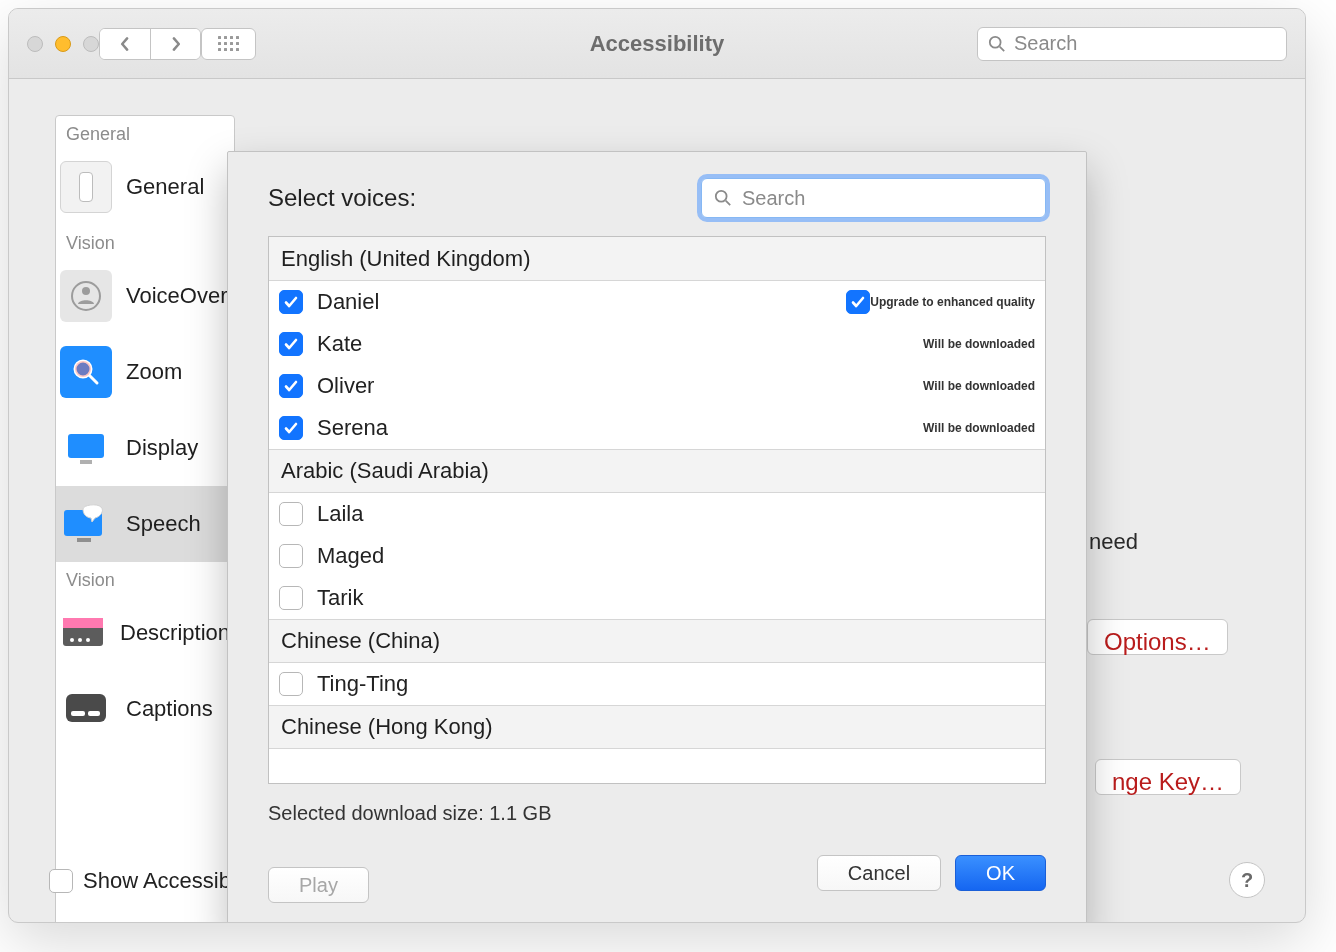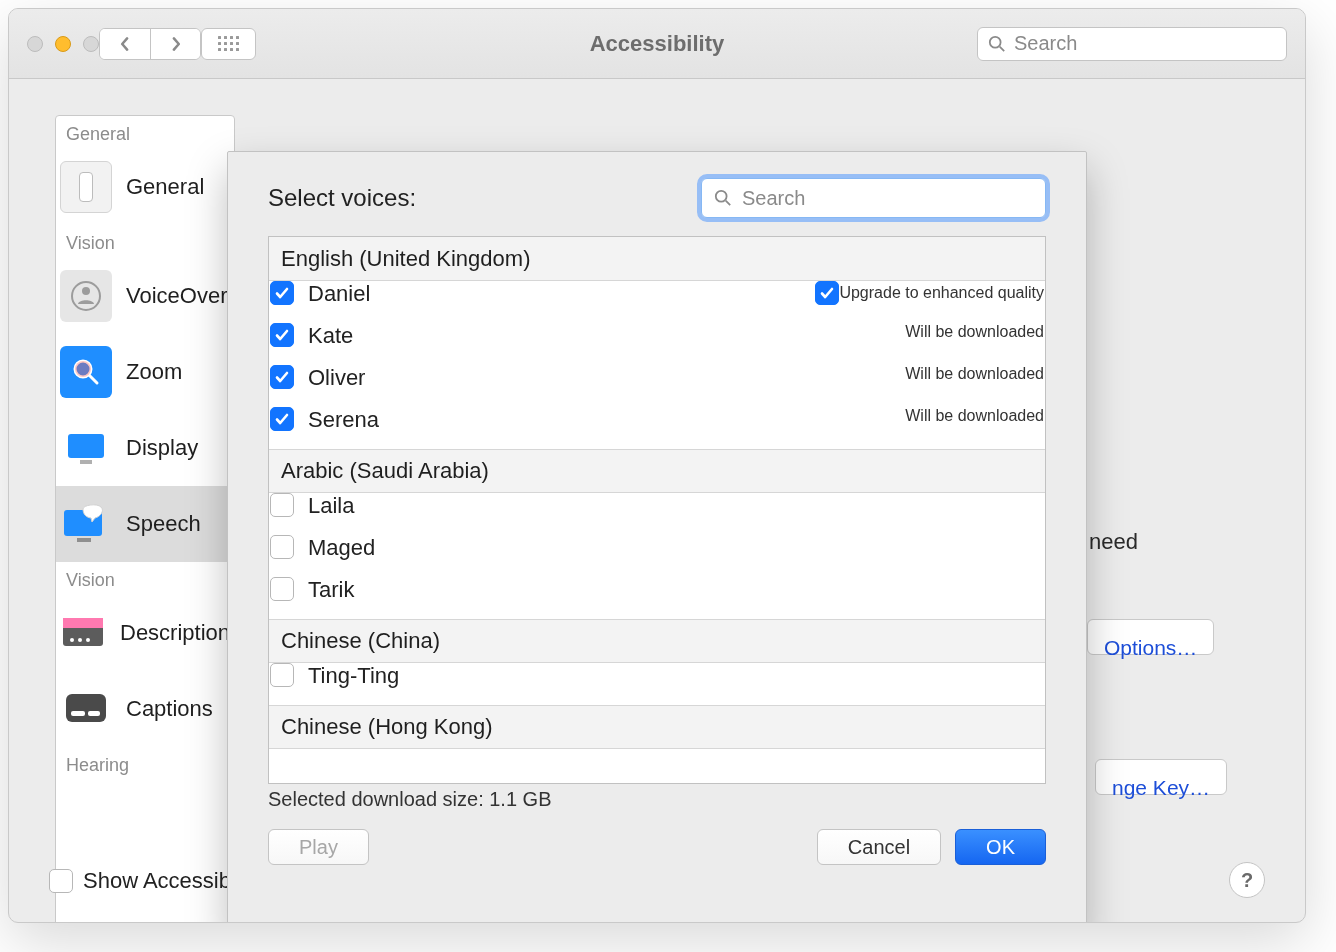--- a/index.html
+++ b/index.html
@@ -87,21 +87,21 @@
   border:1px solid #c4c4c4;background:#fff;color:#6a6a6a;font-size:20px;font-weight:600;
 }
 .chk {
   width:24px;height:24px;border:1px solid #b7b7b7;border-radius:5px;background:#fff;
   display:inline-flex;align-items:center;justify-content:center;flex:none;
 }
 .chk.on { background:#1274ff;border-color:#1274ff;color:#fff; }
 .chk svg { width:16px;height:16px; }
 .bg-btn {
   position:absolute; background:#fff;border:1px solid #c9c9c9;border-radius:6px;
-  height:36px; font-size:21px; padding:16px 16px; color:#1d4ed8;
+  height:36px; font-size:24px; padding:8px 16px; color:#b91c1c;
 }
 
 .sheet {
   position:absolute; top:72px; left:218px; width:860px; height:783px;
   background:#ececec; border:1px solid #c2c2c2; border-radius:2px;
   box-shadow:0 18px 40px rgba(0,0,0,.25);
 }
 .sheet-header { display:flex;align-items:center;justify-content:space-between;
   padding:26px 40px 18px; font-size:24px; }
 .sheet-search {
@@ -112,26 +112,26 @@
 .list {
   margin:0 40px; height:548px; background:#fff; border:1px solid #c1c1c1; overflow:auto;
 }
 .sect {
   height:44px;display:flex;align-items:center;padding:0 12px;
   background:#f3f3f3;border-top:1px solid #d6d6d6;border-bottom:1px solid #d6d6d6;
   font-size:22px;color:#1f1f1f;
 }
 .sect:first-child{border-top:none;}
 .row {
-  height:42px;display:flex;align-items:flex-start;padding:0 1px;
+  height:42px;display:flex;align-items:center;padding:0 10px;
   font-size:22px;gap:14px;
 }
 .row + .row { }
-.row .rhs { margin-left:auto; display:flex;align-items:center;font-size:16px;color:#333; }
-.after-list { padding:4px 40px 0; display:flex;flex-direction:column;gap:18px; }
+.row .rhs { margin-left:auto; display:flex;align-items:center;font-size:12px;color:#333;font-weight:bold; }
+.after-list { padding:18px 40px 0; display:flex;flex-direction:column;gap:18px; }
 .dl-line { font-size:20px;color:#333; }
 .btnrow { display:flex;align-items:center; }
 .mac-btn {
   height:36px;border-radius:6px;background:linear-gradient(#fff,#f7f7f7);
   border:1px solid #c4c4c4;font-size:20px;padding:0 30px;color:#333;
 }
 .mac-btn.primary { background:linear-gradient(#3a90ff,#1566f1); color:#fff;border-color:#1a5fd8; }
 .spacer{flex:1;}
 .icon-search{width:18px;height:18px;fill:none;stroke:#8a8a8a;stroke-width:2;}
 </style>
@@ -254,21 +254,20 @@
         <span class="icon-box">
           <svg width="46" height="46" viewBox="0 0 46 46">
               <rect x="3" y="8" width="40" height="28" rx="6" fill="#4a4a4a"></rect>
               <rect x="8" y="25" width="14" height="5" rx="2" fill="#fff"></rect>
               <rect x="25" y="25" width="12" height="5" rx="2" fill="#fff"></rect>
             </svg>
         </span>
         <span class="item-label">Captions</span>
       </div>
 
-      <div class="grp">Hearing</div>
     </div>
 
     <div style="position:absolute;left:1080px;top:450px;font-size:22px;color:#2a2a2a;">need</div>
     <button class="bg-btn" style="left:1078px;top:540px;">Options…</button>
     <button class="bg-btn" style="left:1086px;top:680px;">nge Key…</button>
 
     <div class="footer">
       <span class="chk"></span>
       <span>Show Accessibility status in menu bar</span>
     </div>
@@ -354,21 +353,21 @@
           <div class="row">
             <span class="chk"></span>
             <span>Ting-Ting</span>
           </div>
           <div class="sect">Chinese (Hong Kong)</div>
         </div>
 
       <div class="after-list">
         <div class="dl-line">Selected download size: 1.1 GB</div>
         <div class="btnrow">
-          <button class="mac-btn" style="color:#a7a7a7;">Play</button>
+          <button class="mac-btn" style="color:#a7a7a7;margin-top:24px;">Play</button>
           <div class="spacer"></div>
           <button class="mac-btn">Cancel</button>
           <div style="width:14px"></div>
           <button class="mac-btn primary">OK</button>
         </div>
       </div>
     </div>
 
   </div>
 </div>

